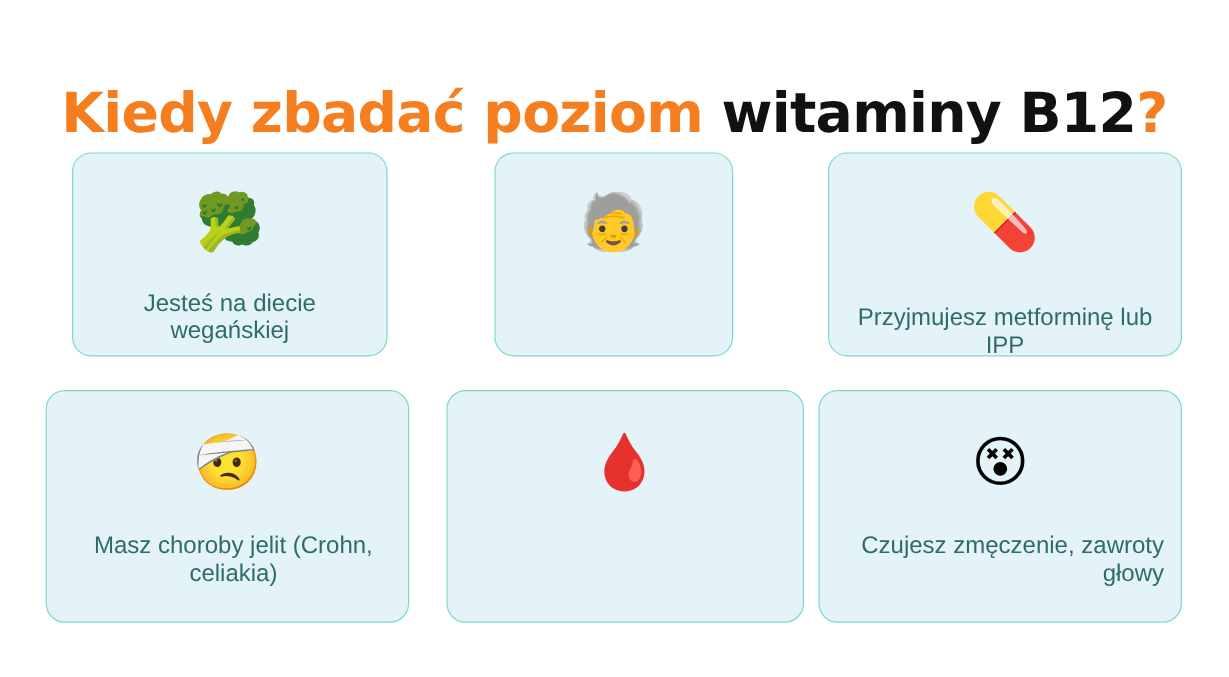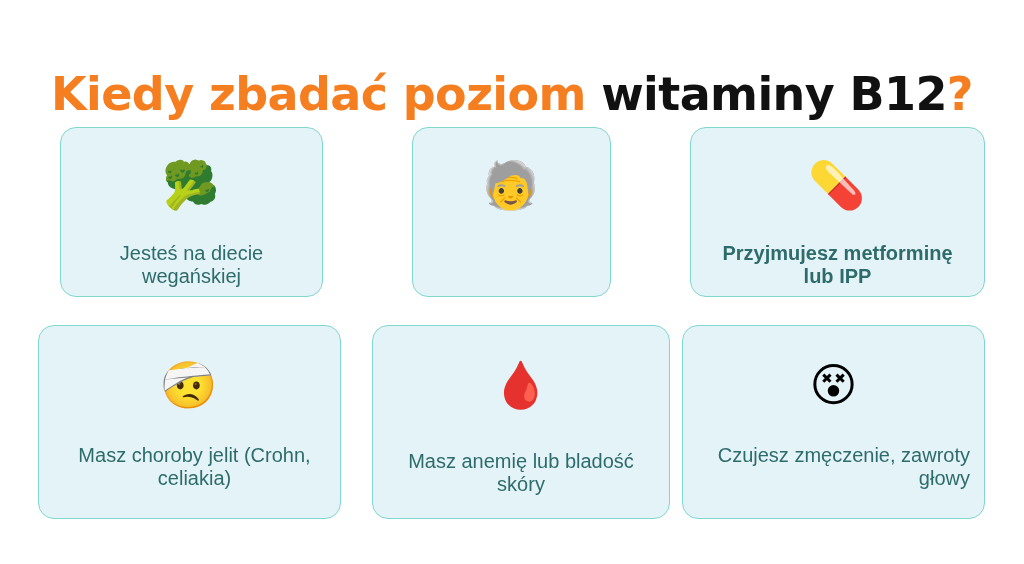--- a/index.html
+++ b/index.html
@@ -82,21 +82,21 @@
 
   #card-1 .card-emoji { margin-top: 34px; }
   #card-2 .card-emoji { margin-top: 34px; }
   #card-3 .card-emoji { margin-top: 34px; }
   #card-4 .card-emoji { margin-top: 36px; }
   #card-5 .card-emoji { margin-top: 36px; }
   #card-6 .card-emoji { margin-top: 36px; }
 
   #card-1 .card-label { margin-top: 34px; }
   #card-2 .card-label { margin-top: 34px; }
-  #card-3 .card-label { margin-top: 34px; font-weight: bold; }
+  #card-3 .card-label { margin-top: 46px; }
   #card-4 .card-label { margin-top: 36px; padding-left: 24px; }
   #card-5 .card-label { margin-top: 42px; }
   #card-6 .card-label { margin-top: 36px; text-align: right; }
 </style>
 </head>
 <body>
 
 <div class="page">
 
   <h1 class="title">
@@ -117,21 +117,20 @@
     <div class="card-label">Przyjmujesz metforminę lub IPP</div>
   </div>
 
   <div class="card" id="card-4">
     <div class="card-emoji">🤕</div>
     <div class="card-label">Masz choroby jelit (Crohn, celiakia)</div>
   </div>
 
   <div class="card" id="card-5">
     <div class="card-emoji">🩸</div>
-    <div class="card-label">Masz anemię lub bladość skóry</div>
   </div>
 
   <div class="card" id="card-6">
     <div class="card-emoji">😵</div>
     <div class="card-label">Czujesz zmęczenie, zawroty głowy</div>
   </div>
 
 </div>
 
 </body></html>

